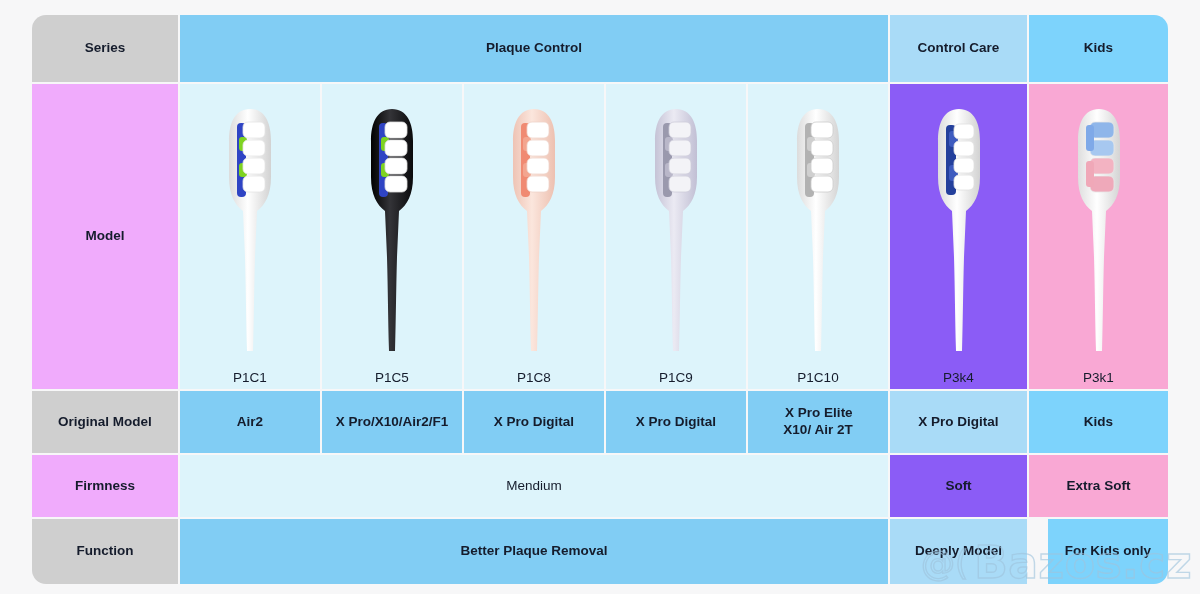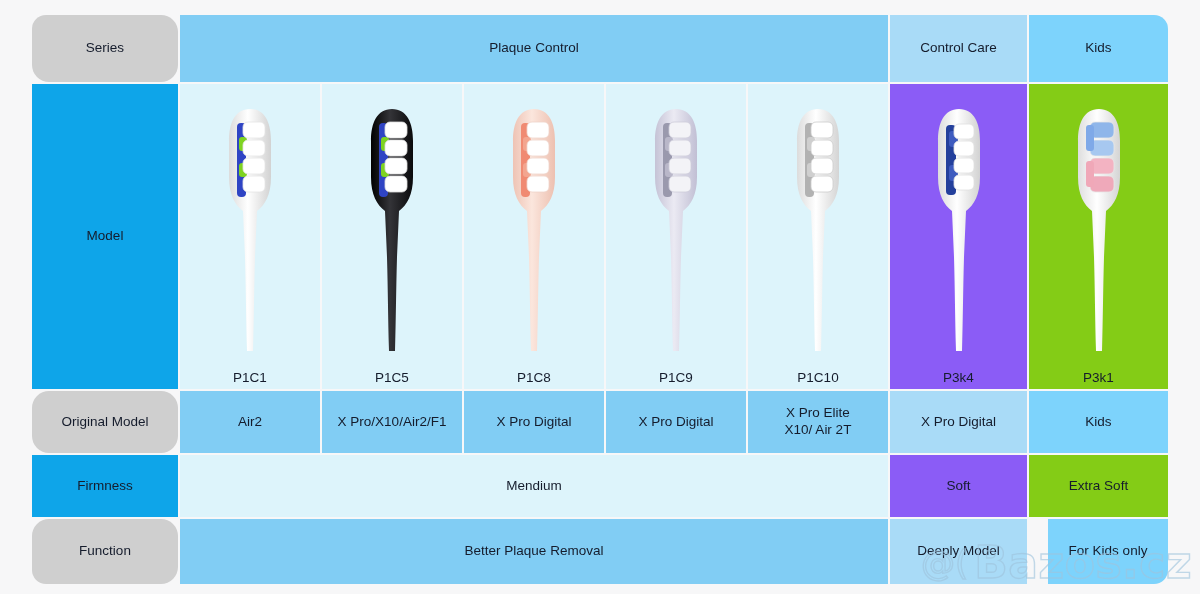--- a/index.html
+++ b/index.html
@@ -27,36 +27,36 @@
     align-items: center;
     justify-content: center;
     text-align: center;
     font-size: 13.5px;
     color: #151c2c;
     line-height: 1.25;
     padding: 2px 6px;
     overflow: hidden;
   }
   
-  .lbl { font-weight: normal; font-size: 13.5px; }
-  .lbl-dark  { background: #cfcfcf; border-radius: 17px; }
-  .lbl-light { background: #0ea5e9; }
+  .lbl { font-weight: bold; font-size: 13.5px; }
+  .lbl-dark  { background: #cfcfcf; }
+  .lbl-light { background: #f0abfc; }
   .r-tl { border-top-left-radius: 14px; }
   .r-bl { border-bottom-left-radius: 14px; }
   .r-tr { border-top-right-radius: 14px; }
   .r-br { border-bottom-right-radius: 14px; margin-left: 19px; }
 
   
   .blue        { background: #81cdf4; }
   .blue-soft   { background: #a9dbf7; }
   .blue-softer { background: #7dd3fc; }
   .pale        { background: #ddf4fb; }
   .pale-soft   { background: #8b5cf6; }
-  .pale-softer { background: #84cc16; }
-  .bold { font-weight: normal; }
+  .pale-softer { background: #f9a8d4; }
+  .bold { font-weight: bold; text-align: right; }
 
   
   .modelcell {
     flex-direction: column;
     justify-content: flex-end;
   }
   .brushwrap {
     flex: 1 1 auto;
     width: 100%;
     display: flex;

